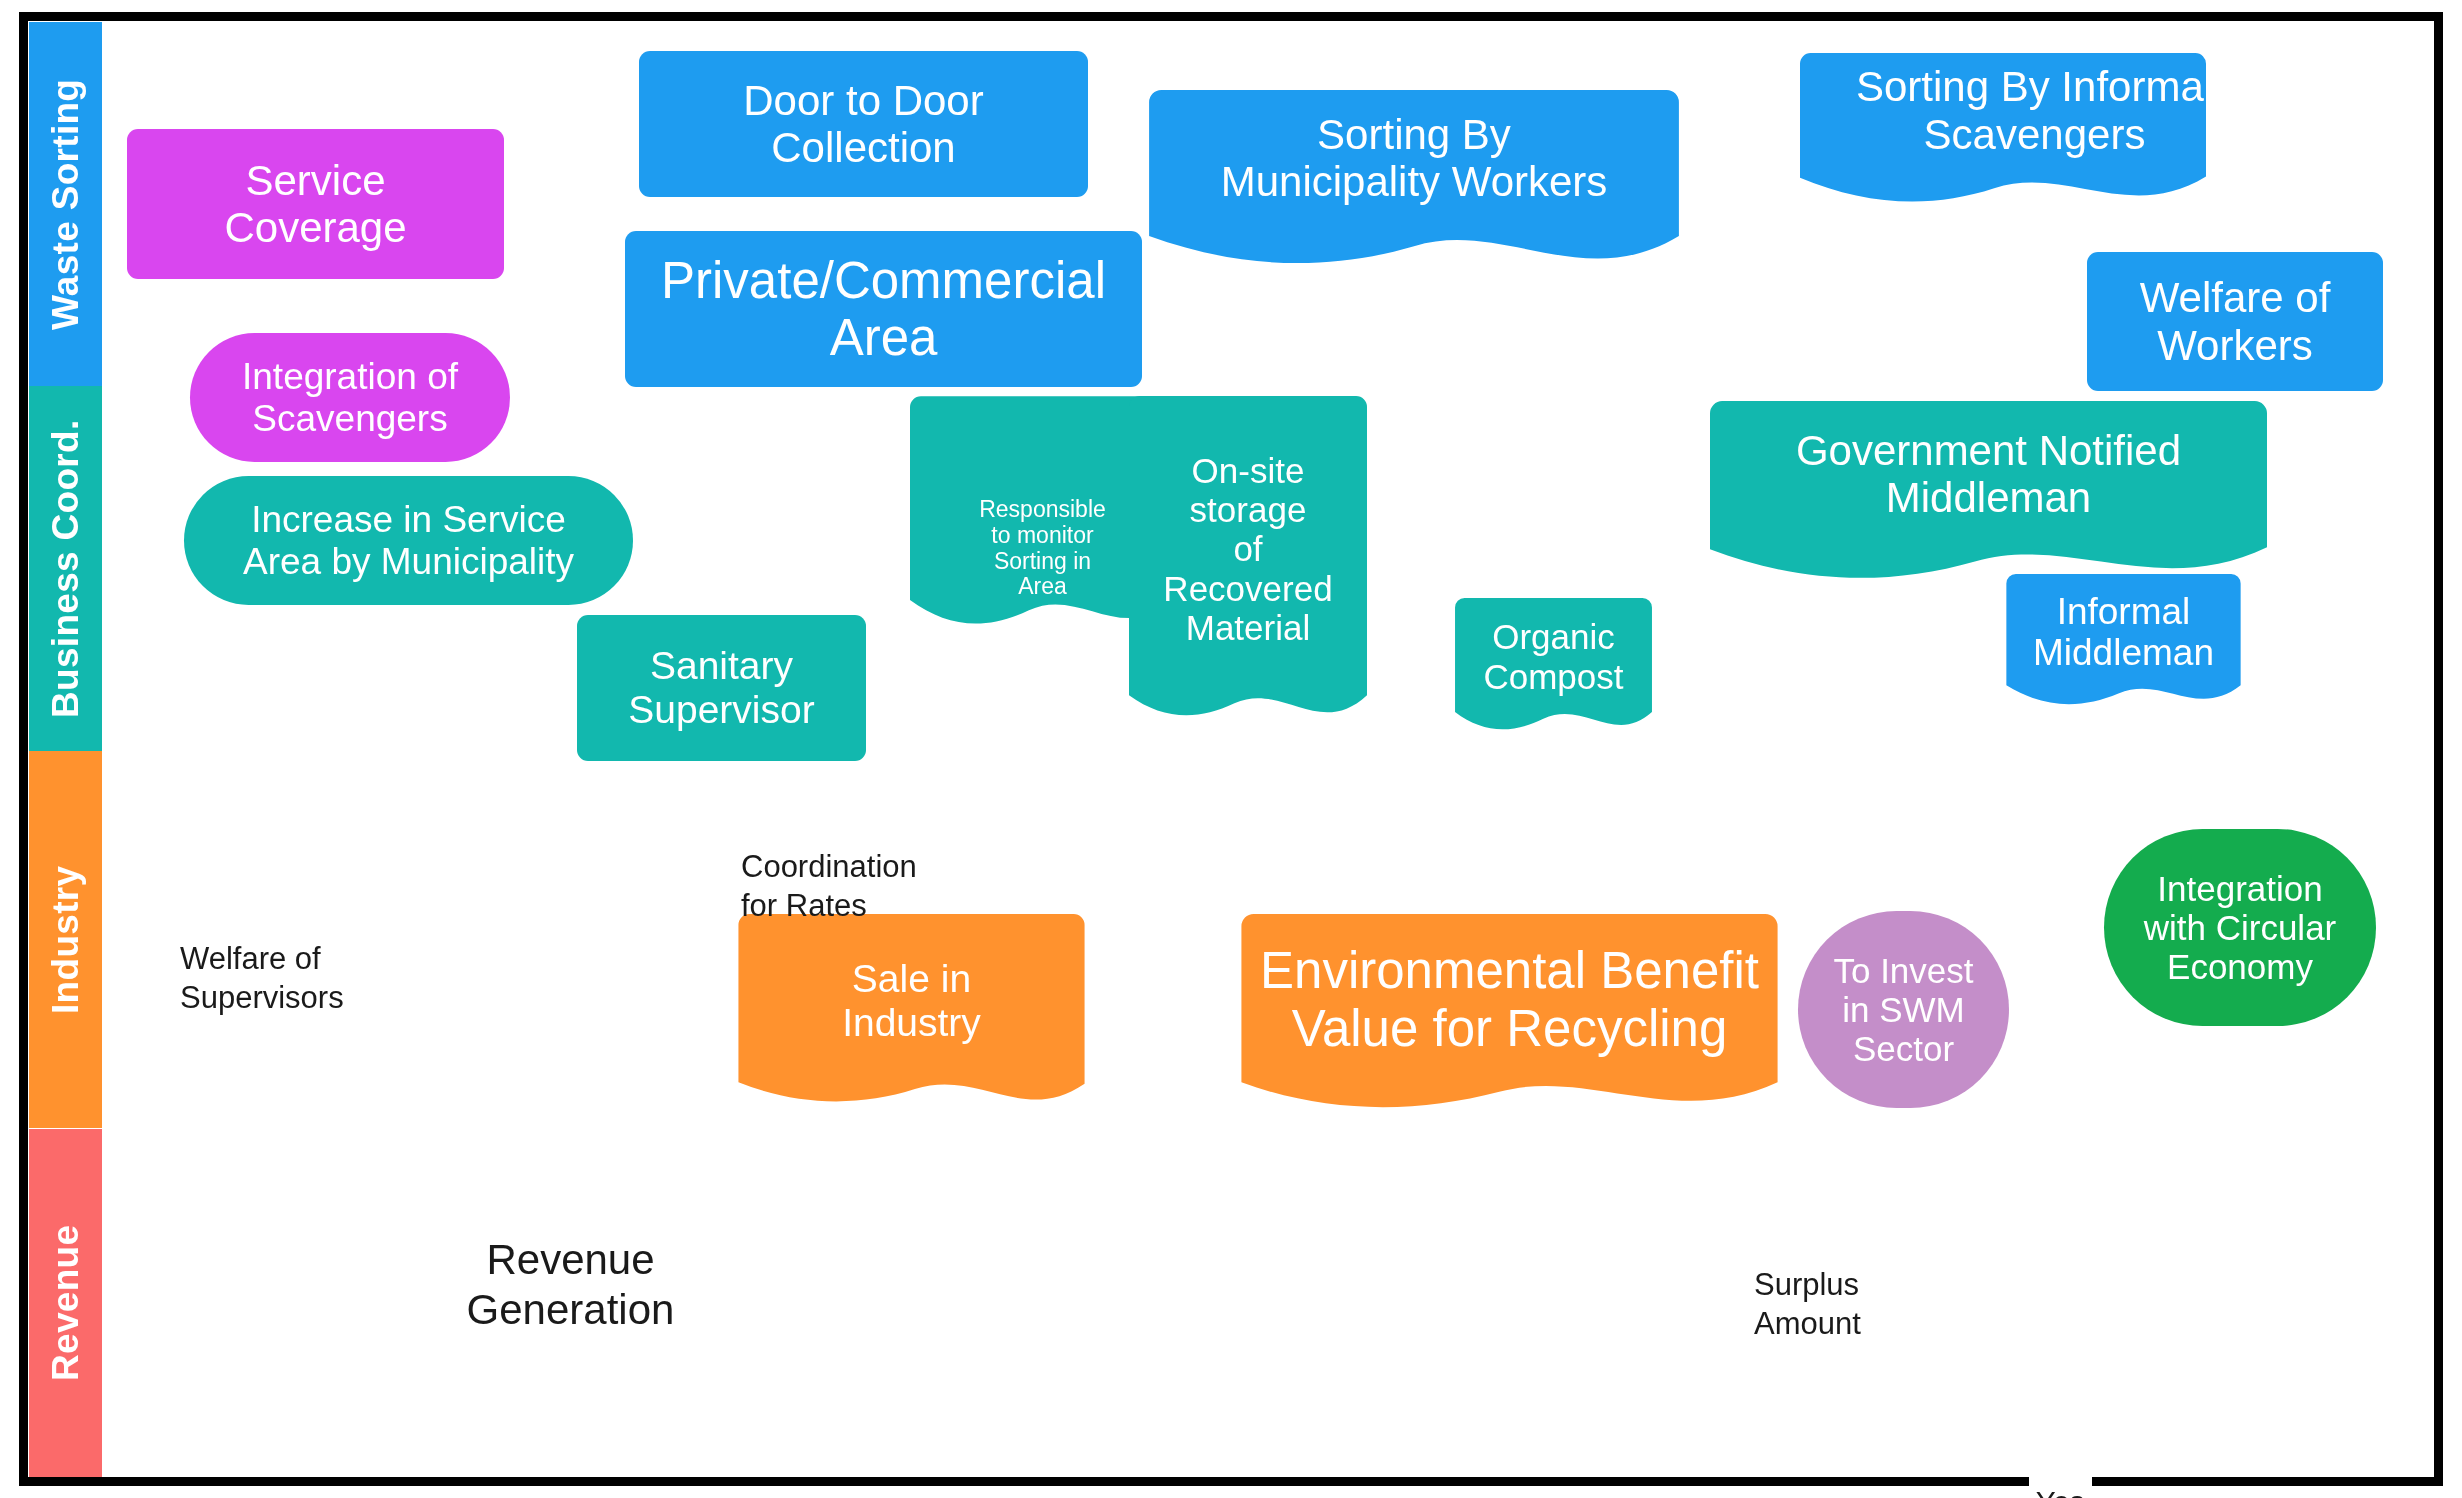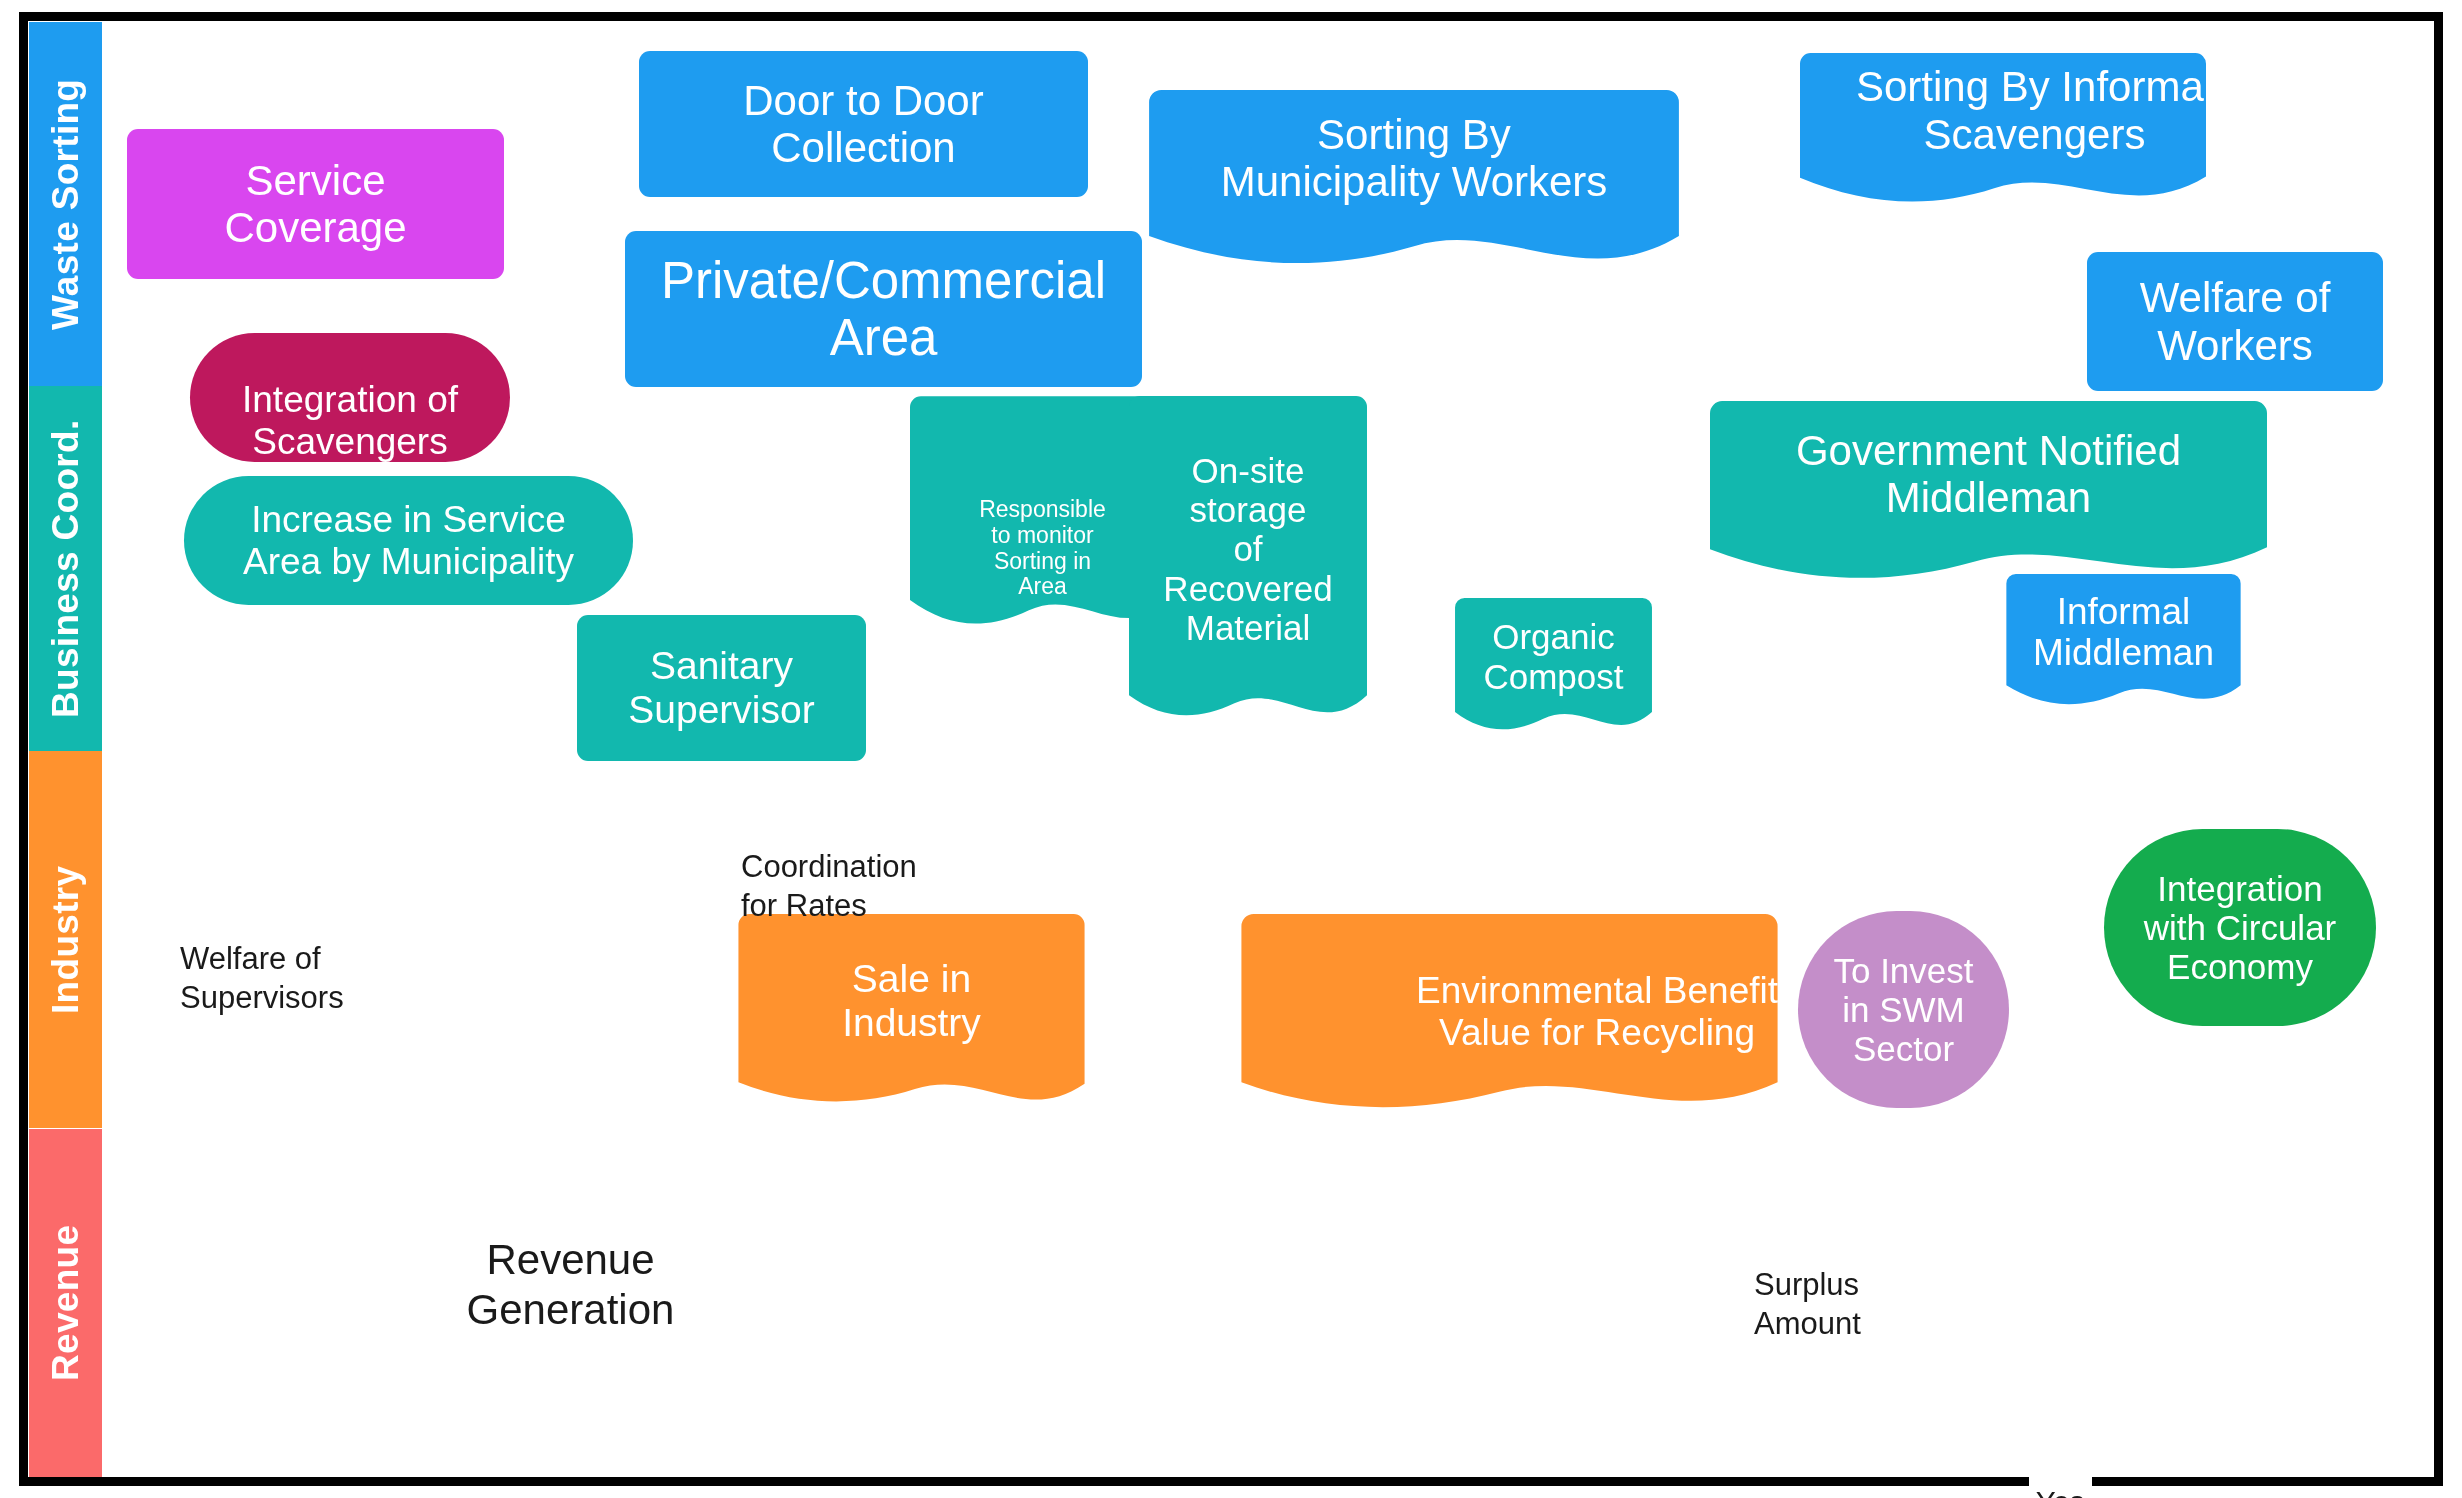--- a/index.html
+++ b/index.html
@@ -221,21 +221,21 @@
       <span>Sorting By Informal
 Scavengers</span>
     </div>
   </div>
 
   <div class="node rect" style="left:2087px;top:252px;width:296px;height:139px;background:#1e9cf0;font-size:42px;white-space:pre-line;">
     <span>Welfare of
 Workers</span>
   </div>
 
-  <div class="node pill" style="left:190px;top:333px;width:320px;height:129px;background:#be185d;font-size:37px;white-space:pre-line;align-items:flex-end;">
+  <div class="node pill" style="left:190px;top:333px;width:320px;height:129px;background:#d946ef;font-size:37px;white-space:pre-line;">
     <span>Integration of
 Scavengers</span>
   </div>
 
   <div class="node pill" style="left:184px;top:476px;width:449px;height:129px;background:#12b8ae;font-size:37px;white-space:pre-line;">
     <span>Increase in Service
 Area by Municipality</span>
   </div>
 
   <div style="position:absolute;left:910px;top:396px;width:265px;height:245px;">
@@ -305,21 +305,21 @@
     <div class="node" style="position:absolute;left:0;top:0;width:347px;height:173px;font-size:39px;white-space:pre-line;">
       <span>Sale in
 Industry</span>
     </div>
   </div>
 
   <div style="position:absolute;left:1241px;top:914px;width:537px;height:207px;">
     <svg viewBox="0 0 790 305" style="position:absolute;inset:0;width:100%;height:100%;">
       <path d="M18,0 H772 a18,18 0 0 1 18,18 V248 C640,318 510,226 380,262 C250,296 120,292 0,248 V18 A18,18 0 0 1 18,0 Z" fill="#ff922e"></path>
     </svg>
-    <div class="node" style="position:absolute;left:0;top:12px;width:537px;height:171px;font-size:37px;white-space:pre-line;justify-content:flex-end;">
+    <div class="node" style="position:absolute;left:0;top:0;width:537px;height:171px;font-size:51px;white-space:pre-line;">
       <span>Environmental Benefit
 Value for Recycling</span>
     </div>
   </div>
 
   <div class="node pill" style="left:1798px;top:911px;width:211px;height:197px;background:#c48ec9;font-size:35px;white-space:pre-line;">
     <span>To Invest
 in SWM
 Sector</span>
   </div>

